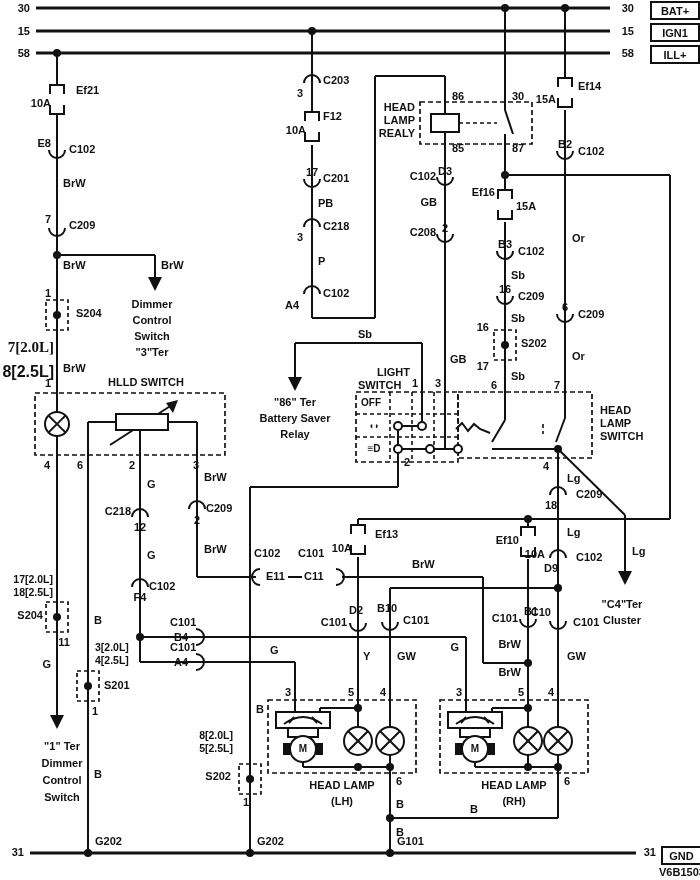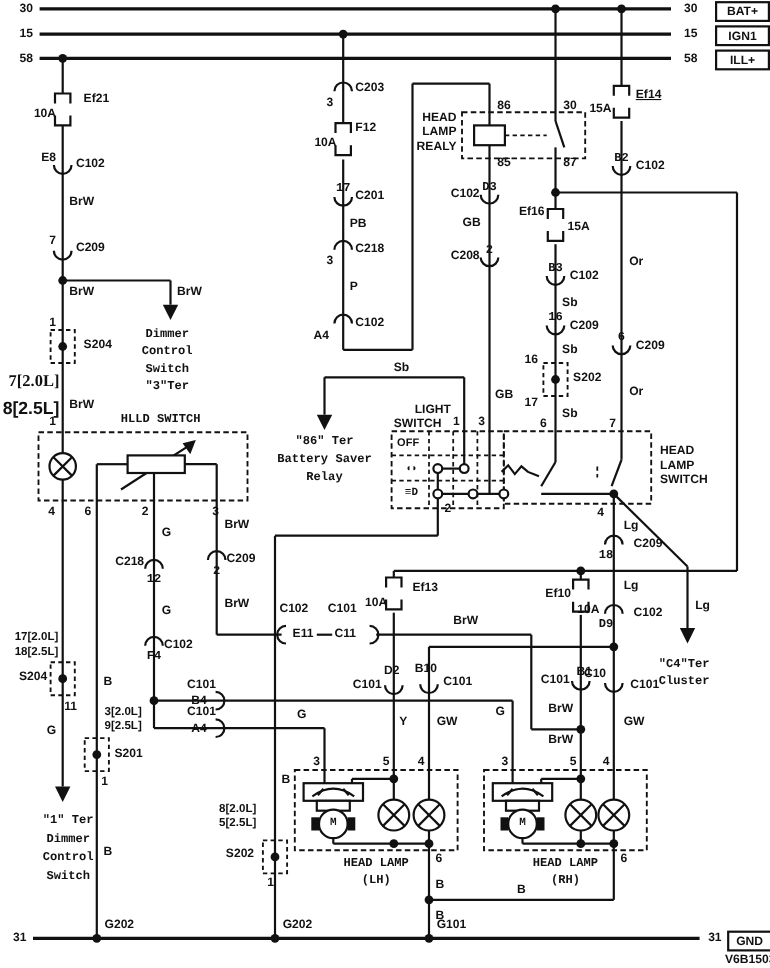--- a/index.html
+++ b/index.html
@@ -1,20 +1,20 @@
 <!DOCTYPE html>
 <html><head>
 <meta charset="utf-8">
 <style>
   html,body{margin:0;padding:0;background:#fff;}
   #stage{position:relative;width:700px;height:880px;background:#fff;overflow:hidden;
          font-family:"Liberation Sans","DejaVu Sans",sans-serif;}
   #wires-svg{position:absolute;left:0;top:0;}
   .lbl{position:absolute;white-space:nowrap;color:#111;font-weight:700;font-size:11px;line-height:12px;}
-  .ha-c{transform:translateX(-50%);font-family:Liberation Mono, monospace;}
+  .ha-c{transform:translateX(-50%);}
   .ha-r{transform:translateX(-100%);}
   .bus-tag{position:absolute;border:2px solid #111;color:#111;font-weight:700;font-size:11px;
            display:flex;align-items:center;justify-content:center;background:#fff;}
   #tag-bat{left:650px;top:1px;width:46px;height:15px;}
   #tag-ign{left:650px;top:23px;width:46px;height:15px;}
   #tag-ill{left:650px;top:45px;width:46px;height:15px;}
   #tag-gnd{left:661px;top:846px;width:37px;height:15px;}
 </style>
 </head>
 <body>
@@ -262,21 +262,21 @@
       <div class="lbl ha-r" style="left: 51px; top: 658px;">G</div>
       <div class="lbl ha-c" style="left: 62px; top: 740px;">"1" Ter</div>
       <div class="lbl ha-c" style="left: 62px; top: 757px;">Dimmer</div>
       <div class="lbl ha-c" style="left: 62px; top: 774px;">Control</div>
       <div class="lbl ha-c" style="left: 62px; top: 791px;">Switch</div>
       <div class="lbl ha-l" style="left: 95px; top: 835px;">G202</div>
       <div class="lbl ha-l" style="left: 257px; top: 835px;">G202</div>
       <div class="lbl ha-l" style="left: 397px; top: 835px;">G101</div>
       <div class="lbl ha-l" style="left: 94px; top: 614px;">B</div>
       <div class="lbl ha-l" style="left: 95px; top: 641px; font-size: 10.5px;">3[2.0L]</div>
-      <div class="lbl ha-l" style="left: 95px; top: 654px; font-size: 10.5px;">9[2.5L]</div>
+      <div class="lbl ha-l" style="left: 95px; top: 654px; font-size: 10.5px;">4[2.5L]</div>
       <div class="lbl ha-l" style="left: 104px; top: 679px;">S201</div>
       <div class="lbl ha-l" style="left: 92px; top: 705px;">1</div>
       <div class="lbl ha-l" style="left: 94px; top: 768px;">B</div>
       <div class="lbl ha-l" style="left: 147px; top: 478px;">G</div>
       <div class="lbl ha-r" style="left: 131px; top: 505px;">C218</div>
       <div class="lbl ha-c" style="left: 140px; top: 521px;">12</div>
       <div class="lbl ha-l" style="left: 147px; top: 549px;">G</div>
       <div class="lbl ha-l" style="left: 149px; top: 580px;">C102</div>
       <div class="lbl ha-c" style="left: 140px; top: 591px;">F4</div>
       <div class="lbl ha-l" style="left: 170px; top: 616px;">C101</div>
@@ -342,21 +342,21 @@
       <div class="lbl ha-l" style="left: 518px; top: 245px;">C102</div>
       <div class="lbl ha-l" style="left: 511px; top: 269px;">Sb</div>
       <div class="lbl ha-c" style="left: 505px; top: 283px;">16</div>
       <div class="lbl ha-l" style="left: 518px; top: 290px;">C209</div>
       <div class="lbl ha-l" style="left: 511px; top: 312px;">Sb</div>
       <div class="lbl ha-r" style="left: 489px; top: 321px;">16</div>
       <div class="lbl ha-l" style="left: 521px; top: 337px;">S202</div>
       <div class="lbl ha-r" style="left: 489px; top: 360px;">17</div>
       <div class="lbl ha-l" style="left: 511px; top: 370px;">Sb</div>
       <div class="lbl ha-r" style="left: 497px; top: 379px;">6</div>
-      <div class="lbl ha-l" style="left: 578px; top: 80px; text-decoration: underline;">Ef14</div>
+      <div class="lbl ha-l" style="left: 578px; top: 80px;">Ef14</div>
       <div class="lbl ha-r" style="left: 556px; top: 93px;">15A</div>
       <div class="lbl ha-c" style="left: 565px; top: 138px;">B2</div>
       <div class="lbl ha-l" style="left: 578px; top: 145px;">C102</div>
       <div class="lbl ha-l" style="left: 572px; top: 232px;">Or</div>
       <div class="lbl ha-c" style="left: 565px; top: 301px;">6</div>
       <div class="lbl ha-l" style="left: 578px; top: 308px;">C209</div>
       <div class="lbl ha-l" style="left: 572px; top: 350px;">Or</div>
       <div class="lbl ha-r" style="left: 560px; top: 379px;">7</div>
       <div class="lbl ha-l" style="left: 600px; top: 404px;">HEAD</div>
       <div class="lbl ha-l" style="left: 600px; top: 417px;">LAMP</div>

